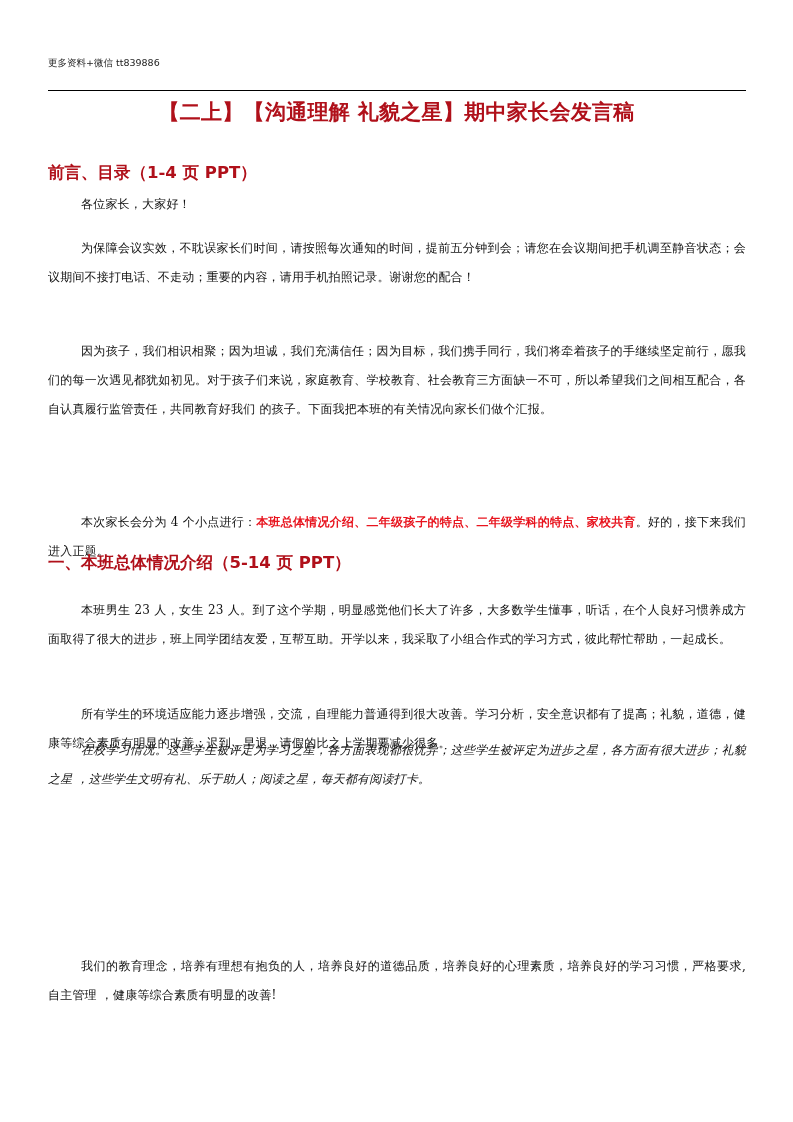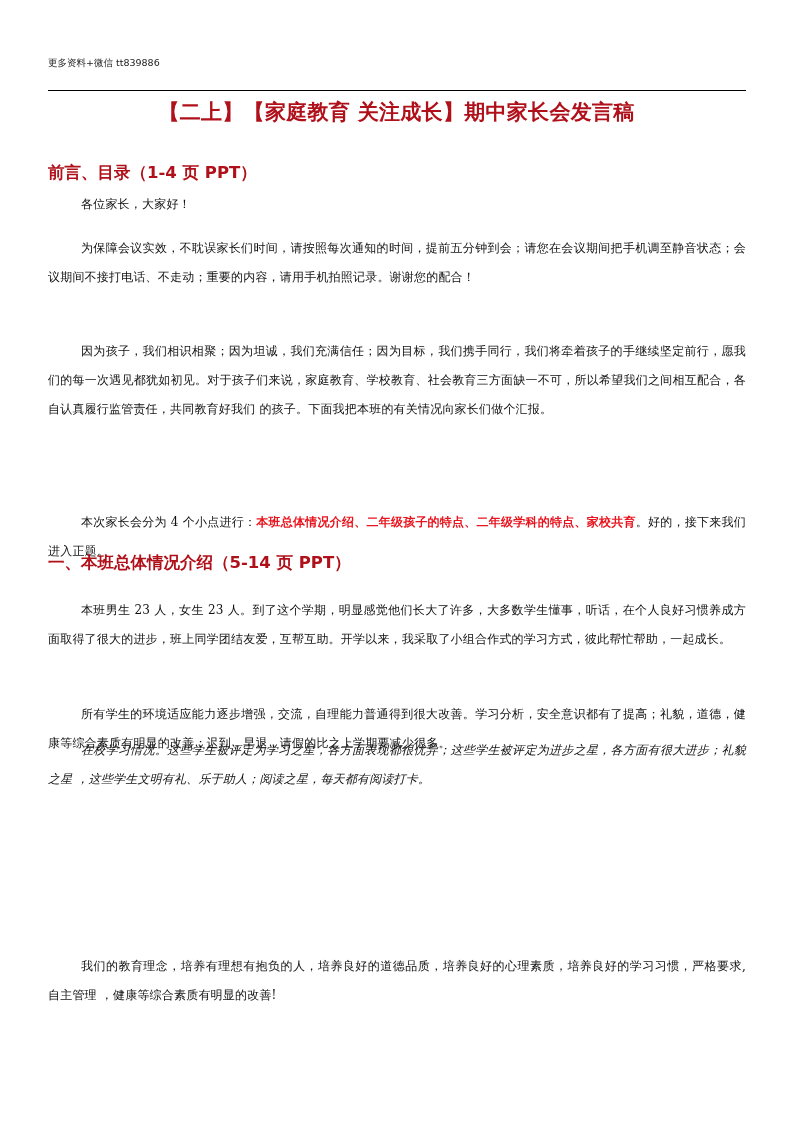--- a/index.html
+++ b/index.html
@@ -75,21 +75,21 @@
     }
   </style>
 </head>
 <body>
 
 <div class="page">
 
   <div class="header-note">更多资料+微信 tt839886</div>
   <div class="header-rule"></div>
 
-  <div class="title">【二上】【家庭教育 关注成长】期中家长会发言稿</div>
+  <div class="title">【二上】【沟通理解 礼貌之星】期中家长会发言稿</div>
 
   <div class="section-heading" style="top:162px;">前言、目录（1-4 页 PPT）</div>
 
   <div class="para" style="top:190px;">各位家长，大家好！</div>
 
   <div class="para" style="top:234px;">为保障会议实效，不耽误家长们时间，请按照每次通知的时间，提前五分钟到会；请您在会议期间把手机调至静音状态；会议期间不接打电话、不走动；重要的内容，请用手机拍照记录。谢谢您的配合！</div>
 
   <div class="para" style="top:337px;">因为孩子，我们相识相聚；因为坦诚，我们充满信任；因为目标，我们携手同行，我们将牵着孩子的手继续坚定前行，愿我们的每一次遇见都犹如初见。对于孩子们来说，家庭教育、学校教育、社会教育三方面缺一不可，所以希望我们之间相互配合，各自认真履行监管责任，共同教育好我们 的孩子。下面我把本班的有关情况向家长们做个汇报。</div>
 
   <div class="para" style="top:472px;margin-top:36px;"><span>本次家长会分为 4 个小点进行：</span><span class="hl">本班总体情况介绍、二年级孩子的特点、二年级学科的特点、家校共育</span><span>。好的，接下来我们进入正题。</span></div>

